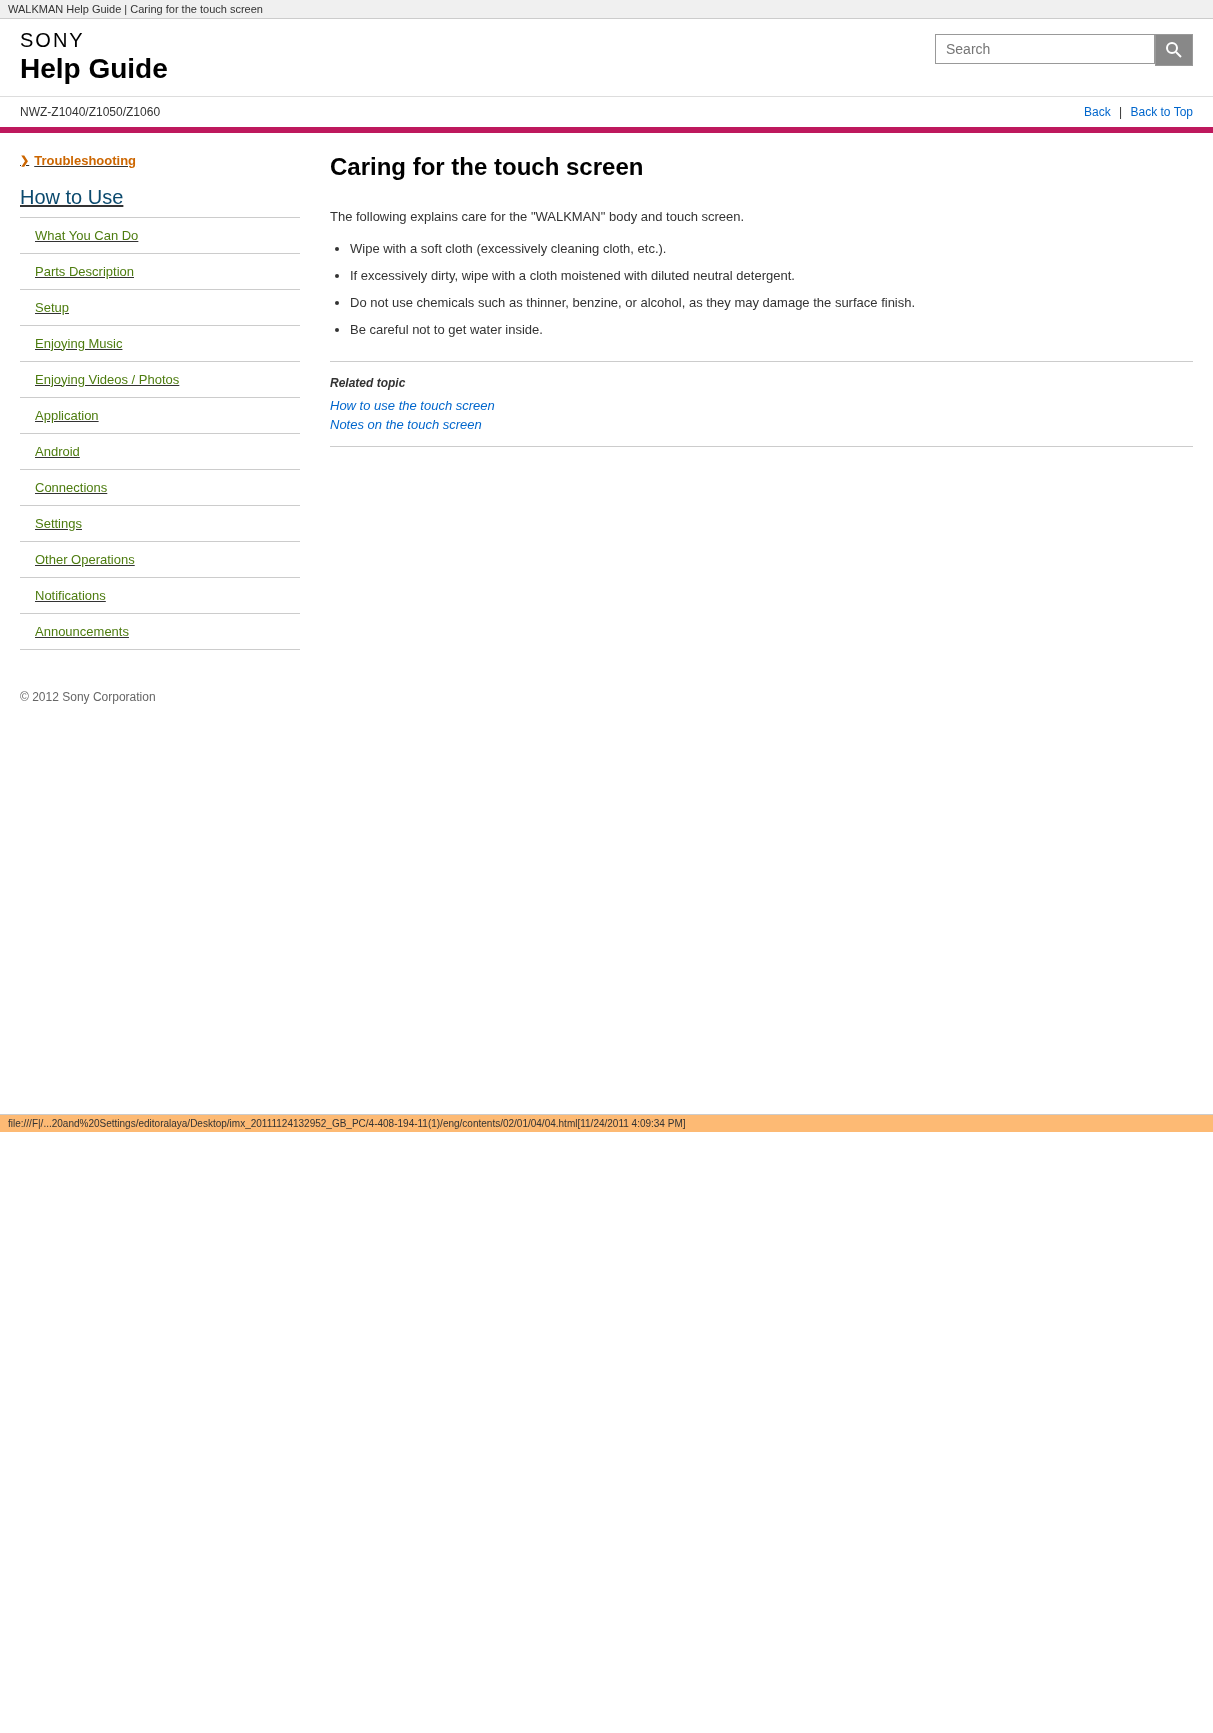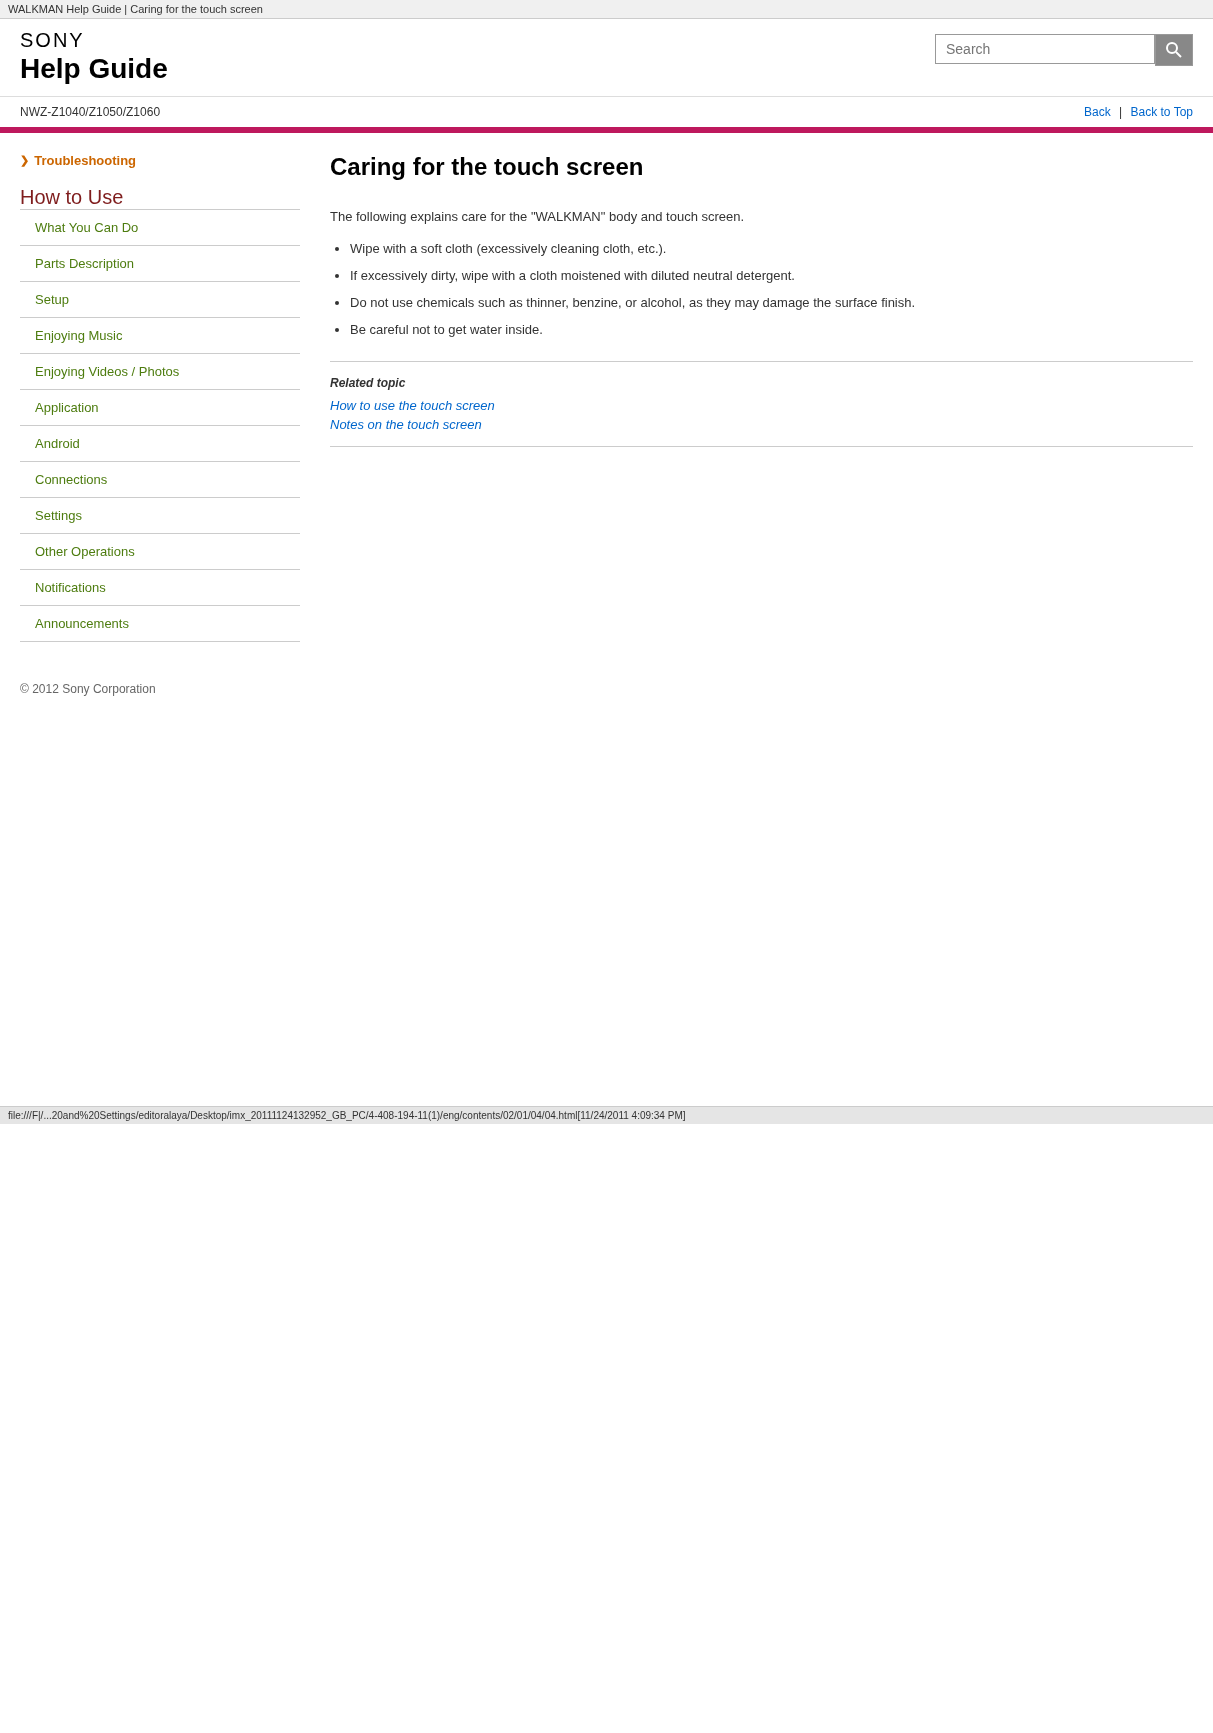--- a/index.html
+++ b/index.html
@@ -91,40 +91,42 @@
     .content-area {
       display: flex;
       padding: 20px;
     }
     
     .sidebar {
       width: 280px;
       min-width: 280px;
       margin-right: 30px;
       font-size: 13px;
+      text-decoration: underline;
     }
     .troubleshooting-link {
       color: #cc6600;
       text-decoration: none;
       font-size: 13px;
       font-weight: bold;
       display: flex;
       align-items: center;
       margin-bottom: 18px;
     }
     .troubleshooting-link::before {
       content: "❯";
       margin-right: 5px;
       font-size: 11px;
     }
     .sidebar-section-title {
       font-size: 20px;
       font-weight: normal;
-      color: #7f1d1d;
+      color: #0c4a6e;
       margin-bottom: 0;
+      padding-bottom: 8px;
       border-bottom: 1px solid #ccc;
     }
     .sidebar-item {
       display: block;
       padding: 10px 15px;
       border-bottom: 1px solid #ccc;
       color: #4d7c0f;
       text-decoration: none;
       font-size: 13px;
       cursor: pointer;
@@ -181,21 +183,21 @@
     
     .footer {
       padding: 20px 20px 10px 20px;
       font-size: 12px;
       color: #666;
     }
     
     .browser-bottom-bar {
       margin-top: 400px;
       border-top: 1px solid #ccc;
-      background: #e5e5e5;
+      background: #fdba74;
       padding: 3px 8px;
       font-size: 10px;
       color: #333;
     }
   </style>
 </head>
 <body>
 
 <div class="browser-title-bar">
   <span>WALKMAN Help Guide | Caring for the touch screen</span>

